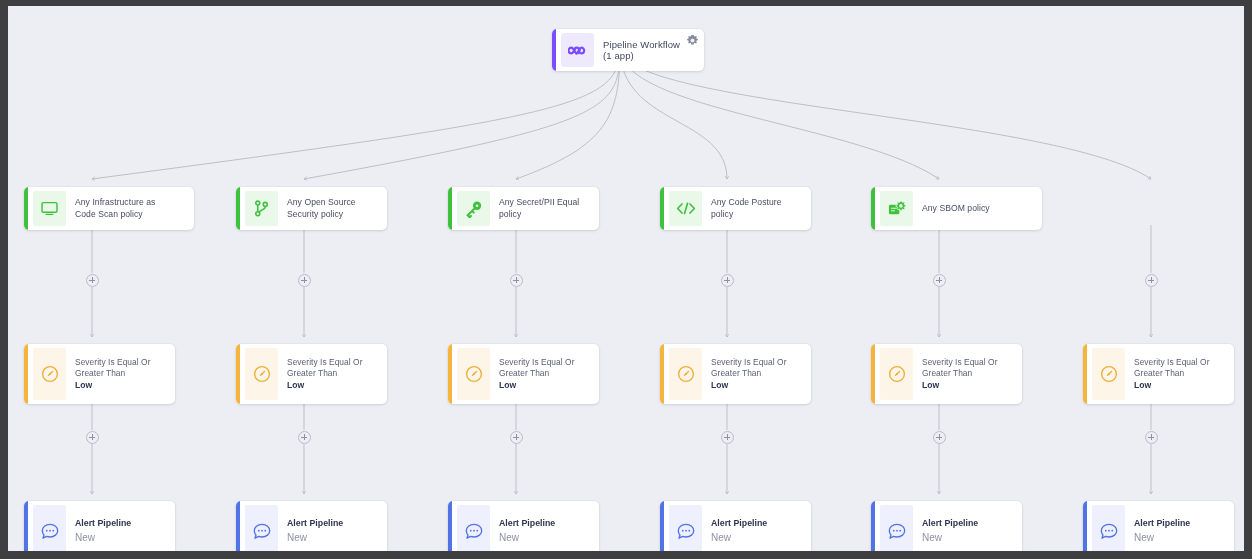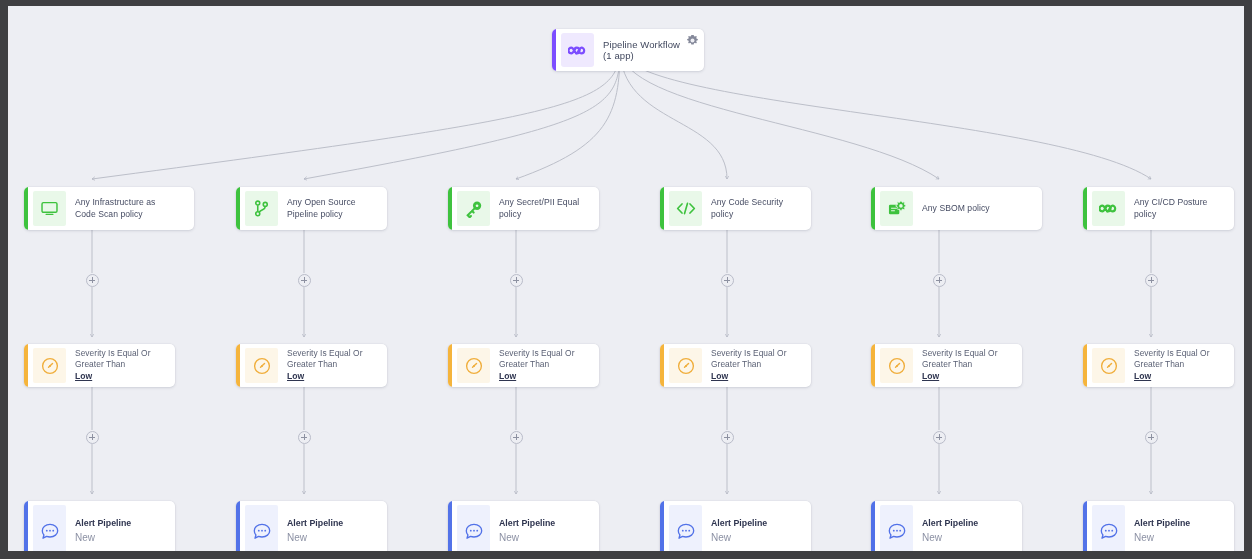--- a/index.html
+++ b/index.html
@@ -50,25 +50,25 @@
     width: 13px; height: 13px; cursor: pointer;
   }
 
   
   .policy { height: 43px; }
   .policy .accent { background: #3ec23e; }
   .policy .iconbox { background: #e9f8e9; margin: 4px 0 4px 5px; width: 33px; flex:0 0 33px; border-radius: 2px;}
   .policy .label { font-size: 8.6px; color: #464c63; line-height: 1.35; letter-spacing: .05px; }
 
   
-  .cond { height: 43px; }
+  .cond { height: 60px; }
   .cond .accent { background: #f5b43c; }
   .cond .iconbox { background: #fdf6e8; margin: 4px 0 4px 5px; width: 33px; flex:0 0 33px; border-radius: 2px;}
   .cond .label { font-size: 8.4px; color: #5a6074; line-height: 1.3; letter-spacing: .05px; }
-  .cond .value { font-size: 8.6px; color: #2f3550; font-weight: bold; line-height: 1.35; margin-top: 1px; text-decoration: underline;}
+  .cond .value { font-size: 8.6px; color: #2f3550; font-weight: bold; line-height: 1.35; margin-top: 1px;}
 
   
   .action { height: 60px; }
   .action .accent { background: #5272e8; }
   .action .iconbox { background: #eef1fd; margin: 4px 0 4px 5px; width: 33px; flex:0 0 33px; border-radius: 2px;}
   .action .title { font-size: 8.8px; color: #2f3550; font-weight: bold; line-height: 1.3; }
   .action .sub { font-size: 10px; color: #8c91a4; line-height: 1.3; margin-top: 2px; }
 
   
   .plus-btn {
@@ -180,21 +180,21 @@
     <div class="iconbox">
       <svg width="15" height="17" viewBox="0 0 16 18" xmlns="http://www.w3.org/2000/svg">
         <circle cx="4" cy="3.2" r="2.1" fill="none" stroke="#3ec23e" stroke-width="1.7"></circle>
         <circle cx="4" cy="14.6" r="2.1" fill="none" stroke="#3ec23e" stroke-width="1.7"></circle>
         <circle cx="12" cy="4.6" r="2.1" fill="none" stroke="#3ec23e" stroke-width="1.7"></circle>
         <path d="M4,5.4 L4,12.4" stroke="#3ec23e" stroke-width="1.7"></path>
         <path d="M12,6.8 C12,10.6 8,9.6 5.6,12.8" fill="none" stroke="#3ec23e" stroke-width="1.7"></path>
       </svg>
     </div>
     <div class="body">
-      <span class="label">Any Open Source Pipeline policy</span>
+      <span class="label">Any Open Source Security policy</span>
     </div>
   </div>
 
   <div class="node policy" style="left:440px;top:181px;width:151px;">
     <div class="accent"></div>
     <div class="iconbox">
       <svg width="18" height="18" viewBox="0 0 20 20" xmlns="http://www.w3.org/2000/svg">
         <circle cx="13.4" cy="6.4" r="4.6" fill="#3ec23e"></circle>
         <circle cx="13.4" cy="6.4" r="1.5" fill="#e9f8e9"></circle>
         <path d="M10.4,9.6 L3,17 L5.2,19.2 L6.6,17.8 M7.8,12.2 L9.6,14" stroke="#3ec23e" stroke-width="2.3" fill="none" stroke-linecap="round"></path>
@@ -208,52 +208,40 @@
   <div class="node policy" style="left:652px;top:181px;width:151px;">
     <div class="accent"></div>
     <div class="iconbox">
       <svg width="20" height="15" viewBox="0 0 22 16" xmlns="http://www.w3.org/2000/svg">
         <path d="M6.6,3 L1.8,8 L6.6,13" fill="none" stroke="#3ec23e" stroke-width="1.8" stroke-linecap="round" stroke-linejoin="round"></path>
         <path d="M15.4,3 L20.2,8 L15.4,13" fill="none" stroke="#3ec23e" stroke-width="1.8" stroke-linecap="round" stroke-linejoin="round"></path>
         <line x1="12.6" y1="2.4" x2="9.4" y2="13.6" stroke="#3ec23e" stroke-width="1.8" stroke-linecap="round"></line>
       </svg>
     </div>
     <div class="body">
-      <span class="label">Any Code Security policy</span>
+      <span class="label">Any Code Posture policy</span>
     </div>
   </div>
 
   <div class="node policy" style="left:863px;top:181px;width:171px;">
     <div class="accent"></div>
     <div class="iconbox">
       <svg width="18" height="17" viewBox="0 0 20 19" xmlns="http://www.w3.org/2000/svg">
         <rect x="1" y="5.4" width="11.6" height="10.4" rx="1.4" fill="#3ec23e"></rect>
         <line x1="3.4" y1="9.2" x2="9.6" y2="9.2" stroke="#e9f8e9" stroke-width="1.3"></line>
         <line x1="3.4" y1="12" x2="7.6" y2="12" stroke="#e9f8e9" stroke-width="1.3"></line>
         <path d="M13.6,1 l1.6,0 0.3,1.3 1.1,0.45 1.1,-0.7 1.1,1.1 -0.7,1.1 0.45,1.1 1.3,0.3 0,1.6 -1.3,0.3 -0.45,1.1 0.7,1.1 -1.1,1.1 -1.1,-0.7 -1.1,0.45 -0.3,1.3 -1.6,0 -0.3,-1.3 -1.1,-0.45 -1.1,0.7 -1.1,-1.1 0.7,-1.1 -0.45,-1.1 -1.3,-0.3 0,-1.6 1.3,-0.3 0.45,-1.1 -0.7,-1.1 1.1,-1.1 1.1,0.7 1.1,-0.45 z" fill="#3ec23e" stroke="#e9f8e9" stroke-width="0.9"></path>
         <circle cx="14.4" cy="6.6" r="2" fill="#e9f8e9"></circle>
       </svg>
     </div>
     <div class="body">
       <span class="label">Any SBOM policy</span>
     </div>
   </div>
 
-  <div class="node policy" style="left:1075px;top:181px;width:151px;">
-    <div class="accent"></div>
-    <div class="iconbox">
-      <svg width="20" height="13" viewBox="0 0 24 14" xmlns="http://www.w3.org/2000/svg">
-        <path d="M7,7 a3.4,3.4 0 1 1 3.4,3.4 c-2.2,0 -3.3,-6.8 -6.4,-6.8 a3.4,3.4 0 0 0 0,6.8 c3.1,0 4.2,-6.8 6.4,-6.8" fill="none" stroke="#3ec23e" stroke-width="2.6" stroke-linecap="round"></path>
-        <path d="M12.6,7 a3.4,3.4 0 1 0 3.4,-3.4 c-2.2,0 -3.3,6.8 -6.4,6.8" fill="none" stroke="#3ec23e" stroke-width="2.6" stroke-linecap="round"></path>
-      </svg>
-    </div>
-    <div class="body">
-      <span class="label">Any CI/CD Posture policy</span>
-    </div>
-  </div>
 
   <div class="plus-btn" style="left:77.5px;top:267.5px;"></div>
   <div class="plus-btn" style="left:289.5px;top:267.5px;"></div>
   <div class="plus-btn" style="left:501.5px;top:267.5px;"></div>
   <div class="plus-btn" style="left:712.5px;top:267.5px;"></div>
   <div class="plus-btn" style="left:924.5px;top:267.5px;"></div>
   <div class="plus-btn" style="left:1136.5px;top:267.5px;"></div>
 
   <div class="node cond" style="left:16px;top:338px;width:151px;">
     <div class="accent"></div>

